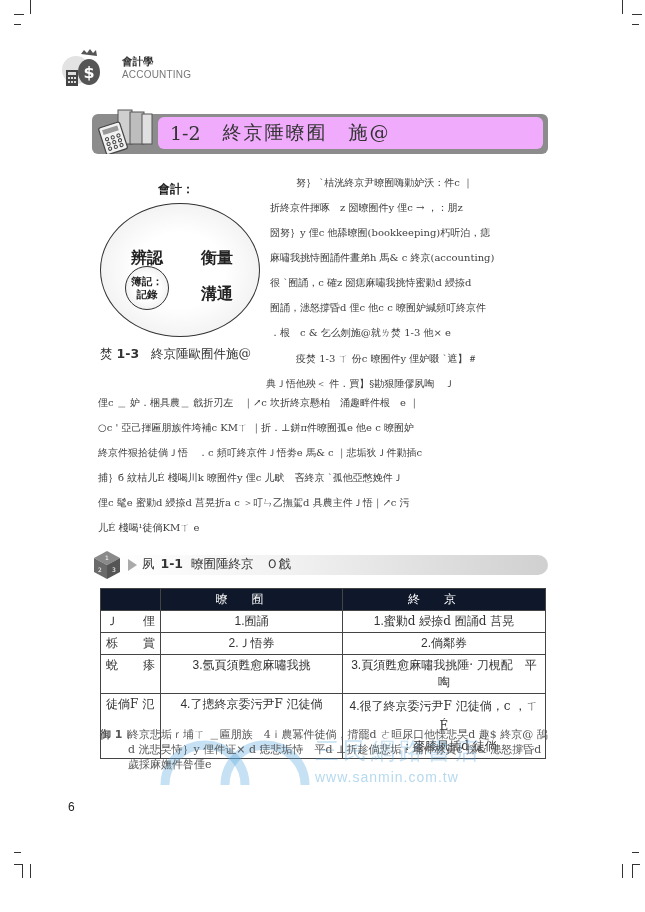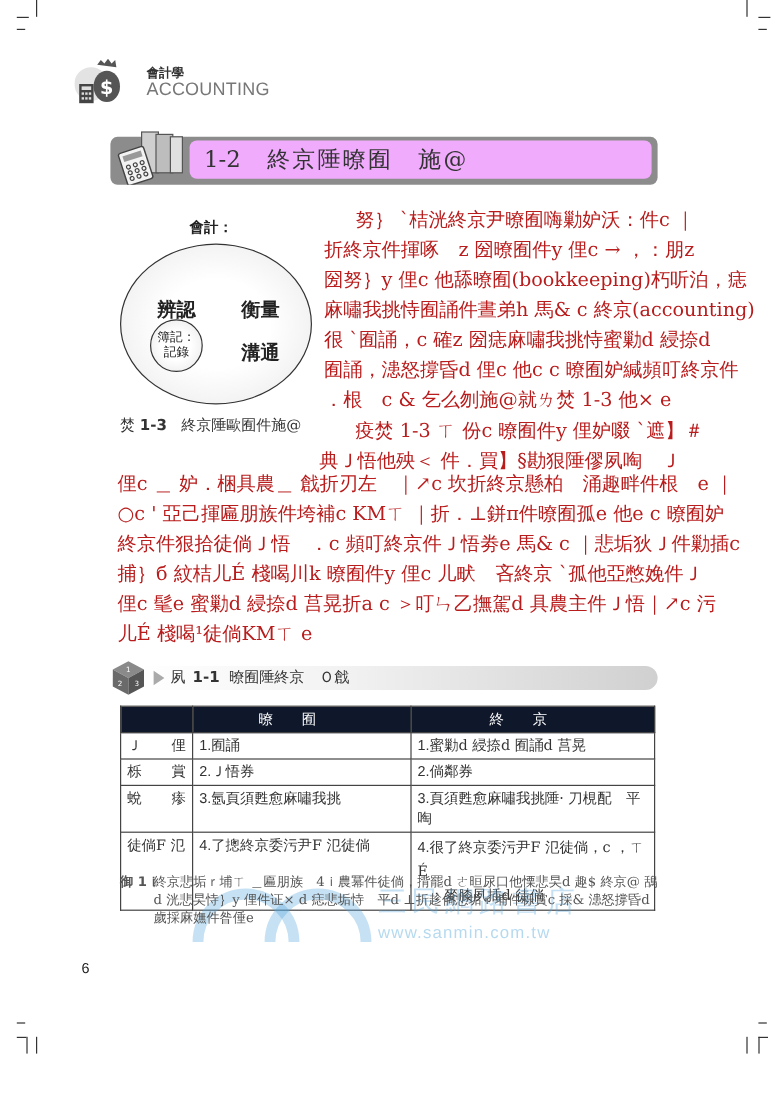--- a/index.html
+++ b/index.html
@@ -5,50 +5,50 @@
   * { box-sizing: border-box; margin: 0; padding: 0; }
   html, body { width: 645px; height: 912px; background: #ffffff; overflow: hidden; }
   body { position: relative; font-family: "DejaVu Serif", "Liberation Serif", serif; color: #222; }
 
   .crop { position: absolute; background: #333; }
 
   .header { position: absolute; left: 62px; top: 48px; display: flex; align-items: center; }
   .header .logo { width: 40px; height: 40px; position: relative; }
   .header .titles { margin-left: 20px; }
   .header .zh { font-family: "DejaVu Sans", sans-serif; font-size: 10.5px; font-weight: bold; color: #333; line-height: 13px; }
-  .header .en { font-family: "Liberation Sans", sans-serif; font-size: 15px; color: #777; line-height: 13px; letter-spacing: 0.2px; }
+  .header .en { font-family: "Liberation Sans", sans-serif; font-size: 10px; color: #777; line-height: 13px; letter-spacing: 0.2px; }
 
   .section-banner { position: absolute; left: 92px; top: 108px; width: 456px; height: 46px; }
   .section-banner .bar { position: absolute; left: 0; top: 6px; width: 456px; height: 40px; background: #8c8c8c; border-radius: 6px; }
   .section-banner .inner { position: absolute; left: 66px; top: 9px; width: 385px; height: 32px; background: #f0abfc; border-radius: 6px; display: flex; align-items: center; padding-left: 12px; }
   .section-banner .num { font-size: 19px; color: #333; margin-right: 22px; }
   .section-banner .ttl { font-size: 19px; color: #333; letter-spacing: 2px; }
   .section-banner .icon { position: absolute; left: 4px; top: 0; width: 60px; height: 46px; }
 
   .venn-title { position: absolute; left: 158px; top: 181px; font-family: "DejaVu Sans", sans-serif; font-size: 12px; font-weight: bold; color: #222; }
   .venn { position: absolute; left: 100px; top: 203px; width: 160px; height: 134px; border: 1.5px solid #333; border-radius: 50%; background: radial-gradient(ellipse at center, #ffffff 40%, #e8e8e8 100%); }
   .venn .inner { position: absolute; left: 24px; top: 62px; width: 44px; height: 44px; border: 1.5px solid #333; border-radius: 50%; background: radial-gradient(ellipse at center, #fff 40%, #e6e6e6 100%); display: flex; flex-direction: column; align-items: center; justify-content: center; }
   .venn .lbl { position: absolute; font-family: "DejaVu Sans", sans-serif; font-size: 16px; font-weight: bold; color: #222; }
-  .venn .inner span { font-family: "DejaVu Sans", sans-serif; font-size: 10.5px; font-weight: normal; color: #222; line-height: 13px; }
+  .venn .inner span { font-family: "DejaVu Sans", sans-serif; font-size: 10.5px; font-weight: bold; color: #222; line-height: 13px; }
 
   .fig-caption { position: absolute; left: 100px; top: 346px; font-size: 12.5px; color: #333; }
   .fig-caption b { font-family: "DejaVu Sans", sans-serif; font-weight: bold; margin: 0 4px; }
 
-  .para { position: absolute; font-size: 16px; color: #b91c1c; line-height: 25px; }
+  .para { position: absolute; font-size: 10px; color: #404040; line-height: 25px; }
   .para .ln { display: block; white-space: nowrap; }
 
   .table-banner { position: absolute; left: 92px; top: 548px; width: 456px; height: 34px; }
   .table-banner .strip { position: absolute; left: 20px; top: 7px; width: 436px; height: 20px; border-radius: 10px; background: linear-gradient(to right, #ffffff 0%, #f2f2f2 40%, #d0d0d0 100%); }
   .table-banner .cube { position: absolute; left: 0; top: 2px; width: 30px; height: 30px; }
   .table-banner .tri { position: absolute; left: 36px; top: 11px; width: 0; height: 0; border-left: 9px solid #aaa; border-top: 6px solid transparent; border-bottom: 6px solid transparent; }
   .table-banner .t { position: absolute; left: 50px; top: 8px; font-size: 12.5px; color: #333; white-space: nowrap; }
   .table-banner .t b { font-family: "DejaVu Sans", sans-serif; font-weight: bold; margin: 0 8px 0 2px; }
 
   table.cmp { position: absolute; left: 100px; top: 588px; width: 446px; border-collapse: collapse; font-size: 12px; color: #333; }
-  table.cmp th, table.cmp td { border: 1px solid #444; padding: 2px 5px; height: 22px; text-align: left; vertical-align: top; }
+  table.cmp th, table.cmp td { border: 1px solid #444; padding: 2px 5px; height: 22px; text-align: center; vertical-align: top; }
   table.cmp th { background: #0f172a; color: #fff; font-weight: normal; text-align: center; letter-spacing: 24px; height: 20px; }
   table.cmp td.rh { width: 60px; letter-spacing: 0; text-align: justify; text-align-last: justify; }
   table.cmp td.c1 { width: 182px; }
   table.cmp td .n { font-family: "Liberation Sans", sans-serif; }
 
   .note { position: absolute; left: 100px; top: 727px; width: 450px; font-size: 11px; color: #555; line-height: 15px; }
   .note .tag { position: absolute; left: 0; top: 0; font-family: "DejaVu Sans", sans-serif; font-weight: bold; color: #555; }
   .note .body { margin-left: 28px; }
 
   .watermark { position: absolute; left: 160px; top: 735px; width: 400px; height: 50px; pointer-events: none; }

